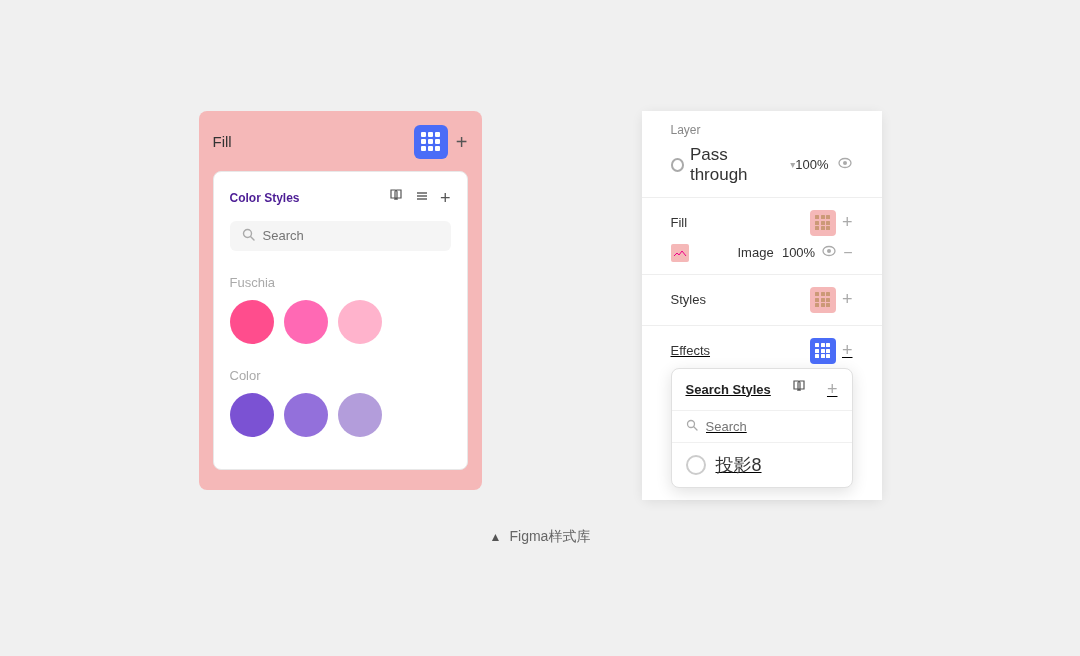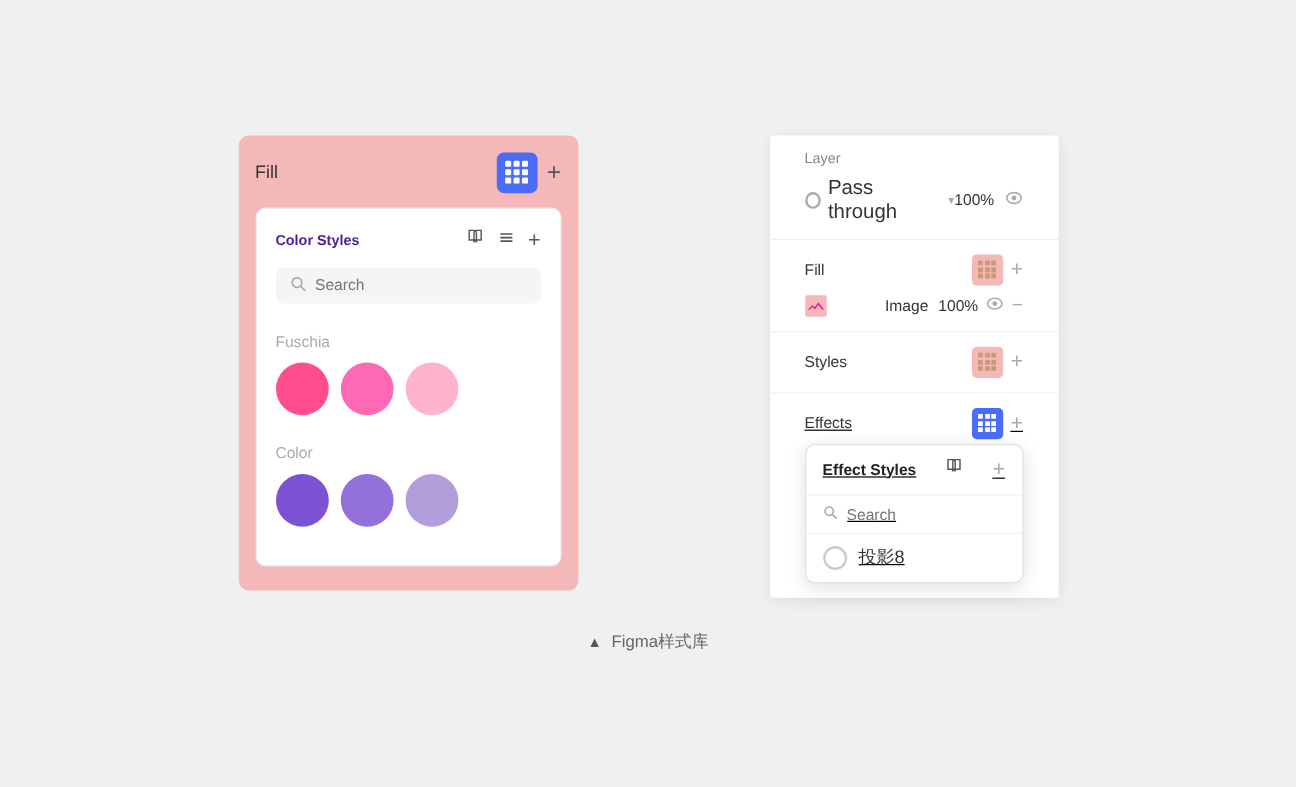--- a/index.html
+++ b/index.html
@@ -384,21 +384,21 @@
     }
 
     .effect-circle {
       width: 20px;
       height: 20px;
       border-radius: 50%;
       border: 2px solid #ccc;
     }
 
     .effect-name {
-      font-size: 15px;
+      font-size: 18px;
       color: #333;
     }
 
     .right-panels-wrapper {
       background: white;
     }
 
     
     .caption {
       margin-top: 28px;
@@ -599,21 +599,21 @@
               <div class="blue-grid-dot"></div>
               <div class="blue-grid-dot"></div>
             </div>
           </div>
           <span style="font-size:18px;color:#aaa;cursor:pointer;">+</span>
         </div>
       </div>
 
       <div class="effect-styles-dropdown">
         <div class="effect-styles-header">
-          <span class="effect-styles-title">Effect Styles</span>
+          <span class="effect-styles-title">Search Styles</span>
           <span style="cursor:pointer;">
             <svg width="16" height="16" viewBox="0 0 16 16" fill="none">
               <path d="M3 2h4a2 2 0 0 1 2 2v8a2 2 0 0 0-2-2H3V2z" stroke="#555" stroke-width="1.2" fill="none"></path>
               <path d="M13 2H9a2 2 0 0 0-2 2v8a2 2 0 0 1 2-2h4V2z" stroke="#555" stroke-width="1.2" fill="none"></path>
             </svg>
           </span>
           <span style="font-size:18px;color:#aaa;cursor:pointer;">+</span>
         </div>
         <div class="effect-search">
           <span class="effect-search-icon">

